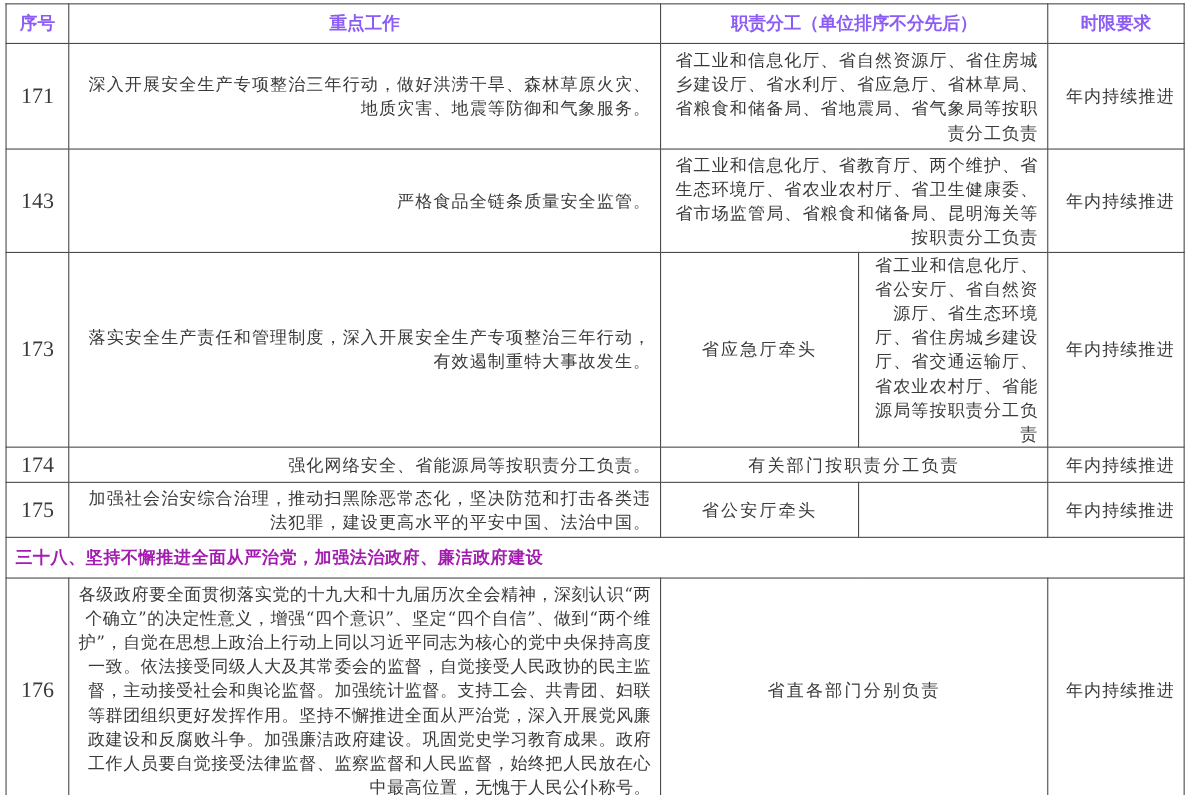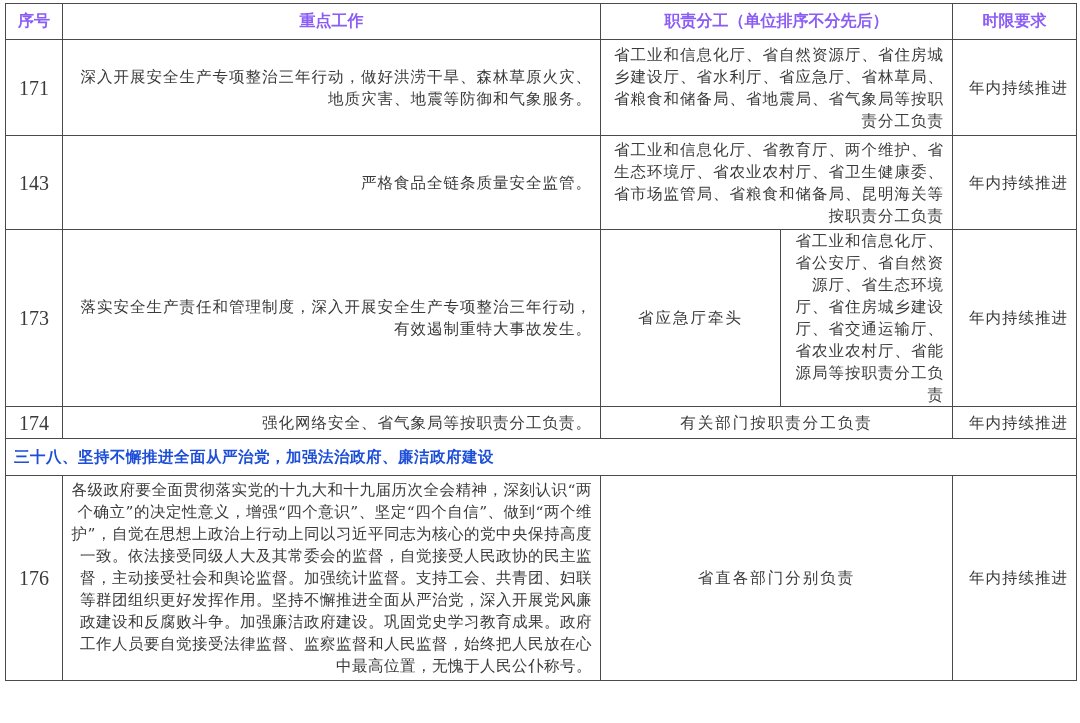--- a/index.html
+++ b/index.html
@@ -7,21 +7,21 @@
          font-family:"DejaVu Serif","Liberation Serif",serif; color:#3a3a3a; }
   table { position:absolute; left:5px; top:3px; border-collapse:collapse;
           table-layout:fixed; width:1071px; }
   td, th { border:1.5px solid #4a4a4a; padding:0 8px; font-size:15.5px;
            line-height:22px; font-weight:normal; vertical-align:middle; }
   th { font-family:Liberation Mono, monospace; font-size:16px;
        font-weight:bold; color:#8b5cf6; text-align:center; height:35px; }
   .c { text-align:center; }
   .l { text-align:right; letter-spacing:1px; }
   .num { font-family:"Liberation Serif",serif; font-size:20px; text-align:center; }
-  .section { font-weight:bold; color:#1d4ed8; letter-spacing:0.5px; height:36px; }
+  .section { font-weight:bold; color:#a21caf; letter-spacing:0.5px; height:36px; }
   .resp-narrow { letter-spacing:2px; }
 </style>
 </head>
 <body>
 
 <table>
   <colgroup>
     <col style="width:57px">
     <col style="width:538px">
     <col style="width:180px">
@@ -53,25 +53,32 @@
   <tr style="height:165px">
     <td class="num">173</td>
     <td class="l">落实安全生产责任和管理制度，深入开展安全生产专项整治三年行动，有效遏制重特大事故发生。</td>
     <td class="c resp-narrow">省应急厅牵头</td>
     <td class="l">省工业和信息化厅、省公安厅、省自然资源厅、省生态环境厅、省住房城乡建设厅、省交通运输厅、省农业农村厅、省能源局等按职责分工负责</td>
     <td class="c l">年内持续推进</td>
   </tr>
 
   <tr style="height:32px">
     <td class="num">174</td>
-    <td class="l">强化网络安全、省气象局等按职责分工负责。</td>
+    <td class="l">强化网络安全、省能源局等按职责分工负责。</td>
     <td colspan="2" class="c resp-narrow">有关部门按职责分工负责</td>
     <td class="c l">年内持续推进</td>
   </tr>
 
+  <tr style="height:50px">
+    <td class="num">175</td>
+    <td class="l">加强社会治安综合治理，推动扫黑除恶常态化，坚决防范和打击各类违法犯罪，建设更高水平的平安中国、法治中国。</td>
+    <td class="c resp-narrow">省公安厅牵头</td>
+    <td class="l"></td>
+    <td class="c l">年内持续推进</td>
+  </tr>
 
   <tr>
     <td colspan="5" class="section">三十八、坚持不懈推进全面从严治党，加强法治政府、廉洁政府建设</td>
   </tr>
 
   <tr style="height:205px">
     <td class="num">176</td>
     <td class="l" style="letter-spacing:0.5px">各级政府要全面贯彻落实党的十九大和十九届历次全会精神，深刻认识“两个确立”的决定性意义，增强“四个意识”、坚定“四个自信”、做到“两个维护”，自觉在思想上政治上行动上同以习近平同志为核心的党中央保持高度一致。依法接受同级人大及其常委会的监督，自觉接受人民政协的民主监督，主动接受社会和舆论监督。加强统计监督。支持工会、共青团、妇联等群团组织更好发挥作用。坚持不懈推进全面从严治党，深入开展党风廉政建设和反腐败斗争。加强廉洁政府建设。巩固党史学习教育成果。政府工作人员要自觉接受法律监督、监察监督和人民监督，始终把人民放在心中最高位置，无愧于人民公仆称号。</td>
     <td colspan="2" class="c resp-narrow">省直各部门分别负责</td>
     <td class="c l">年内持续推进</td>

